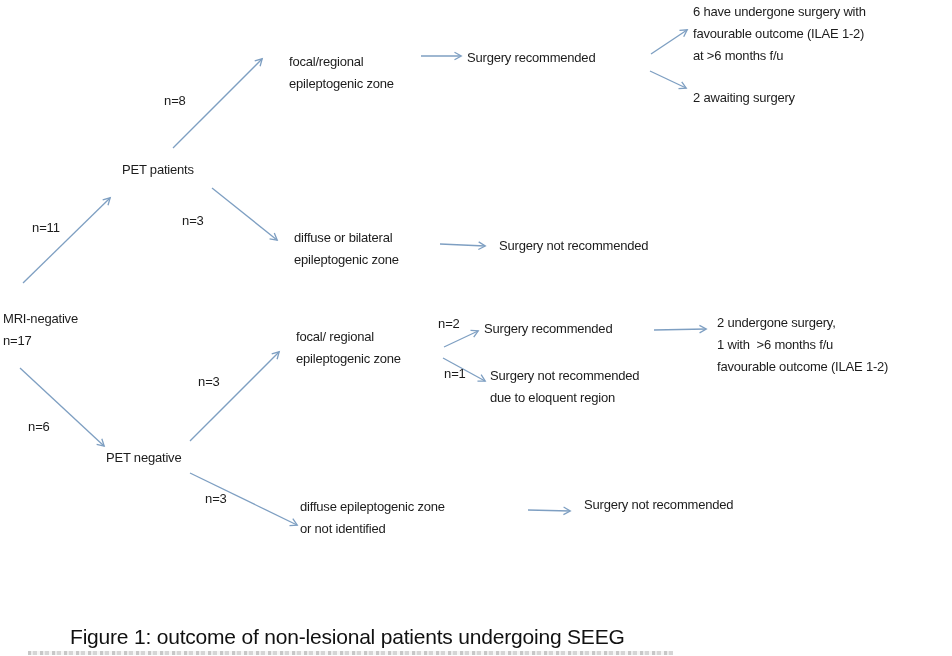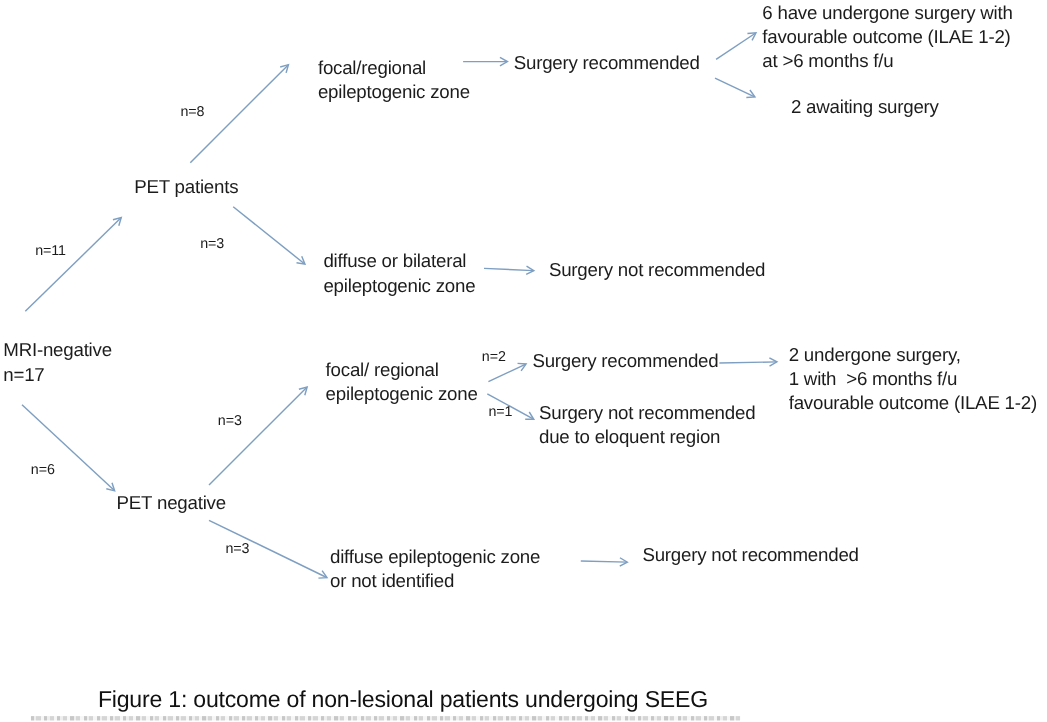--- a/index.html
+++ b/index.html
@@ -5,21 +5,21 @@
   :root { --arrow:#7e9fc2; --ink:#1c1c1c; }
   html,body { margin:0; padding:0; background:#ffffff; }
   .stage {
     position:relative; width:952px; height:656px; background:#ffffff;
     font-family:"Liberation Sans", sans-serif; color:var(--ink);
     overflow:hidden;
   }
   svg.arrow-layer { position:absolute; left:0; top:0; width:952px; height:656px; }
   .edge { stroke:var(--arrow); stroke-width:1.3; fill:none; }
   .node {
-    position:absolute; font-size:17px; line-height:22px; white-space:pre-wrap;
+    position:absolute; font-size:13px; line-height:22px; white-space:pre-wrap;
     color:var(--ink); letter-spacing:-0.2px;
   }
   .nlabel {
     position:absolute; font-size:13px; line-height:15px; color:var(--ink);
     letter-spacing:-0.1px;
   }
   .caption {
     position:absolute; font-size:21px; line-height:24px; color:#111;
     letter-spacing:-0.2px; white-space:pre;
   }
@@ -58,21 +58,21 @@
   <div class="node" style="left:3px;   top:308px;">MRI-negative
 n=17</div>
   <div class="node" style="left:122px; top:159px;">PET patients</div>
   <div class="node" style="left:106px; top:447px;">PET negative</div>
   <div class="node" style="left:289px; top:39px;margin-top:12px;">focal/regional
 epileptogenic zone</div>
   <div class="node" style="left:467px; top:47px;">Surgery recommended</div>
   <div class="node" style="left:693px; top:1px;">6 have undergone surgery with
 favourable outcome (ILAE 1-2)
 at &gt;6 months f/u</div>
-  <div class="node" style="left:719px; top:87px;">2 awaiting surgery</div>
+  <div class="node" style="left:693px; top:87px;">2 awaiting surgery</div>
   <div class="node" style="left:294px; top:227px;">diffuse or bilateral
 epileptogenic zone</div>
   <div class="node" style="left:499px; top:235px;">Surgery not recommended</div>
   <div class="node" style="left:296px; top:326px;">focal/ regional
 epileptogenic zone</div>
   <div class="node" style="left:484px; top:318px;">Surgery recommended</div>
   <div class="node" style="left:717px; top:312px;">2 undergone surgery,
 1 with  &gt;6 months f/u
 favourable outcome (ILAE 1-2)</div>
   <div class="node" style="left:490px; top:365px;">Surgery not recommended
@@ -83,16 +83,16 @@
 
   <div class="nlabel" style="left:32px;  top:220px;">n=11</div>
   <div class="nlabel" style="left:164px; top:93px;">n=8</div>
   <div class="nlabel" style="left:182px; top:213px;">n=3</div>
   <div class="nlabel" style="left:28px;  top:419px;">n=6</div>
   <div class="nlabel" style="left:198px; top:374px;">n=3</div>
   <div class="nlabel" style="left:438px; top:316px;">n=2</div>
   <div class="nlabel" style="left:444px; top:366px;">n=1</div>
   <div class="nlabel" style="left:205px; top:491px;">n=3</div>
 
-  <div class="caption" style="left:70px; top:625px;margin-left:19px;">Figure 1: outcome of non-lesional patients undergoing SEEG</div>
+  <div class="caption" style="left:70px; top:625px;">Figure 1: outcome of non-lesional patients undergoing SEEG</div>
 
   <div class="crop-artifact"></div>
 </div>
 
 </body></html>

